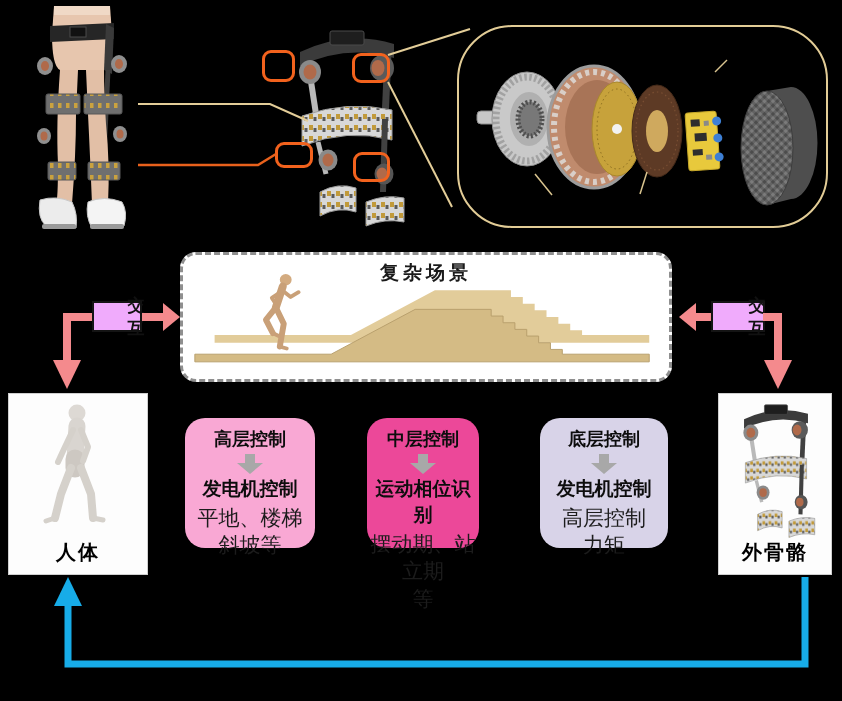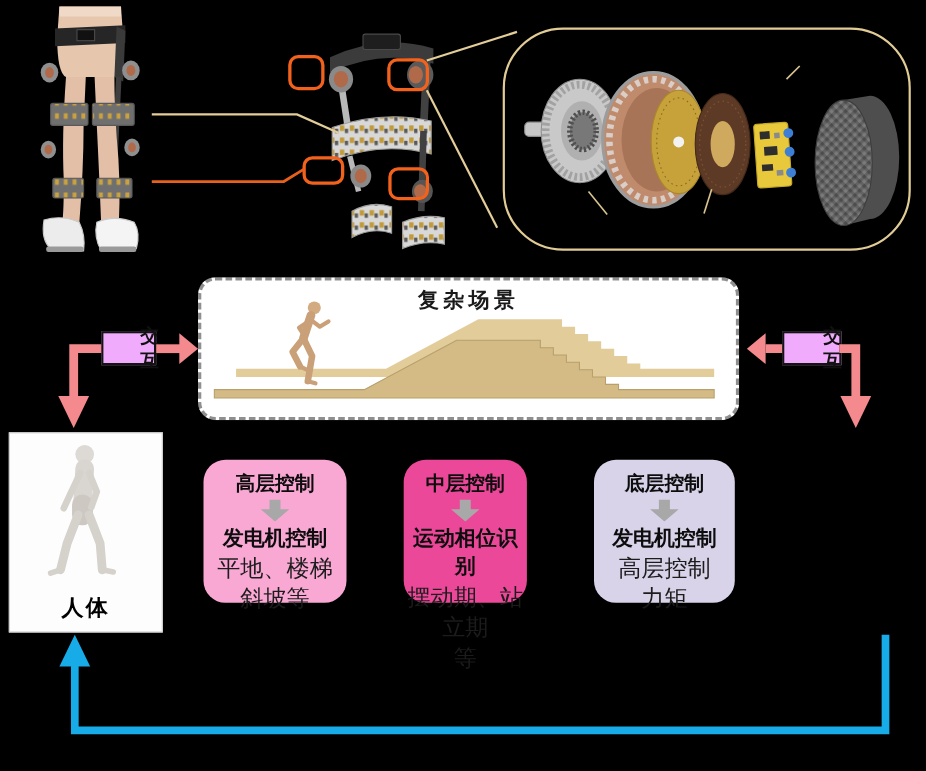--- a/index.html
+++ b/index.html
@@ -208,20 +208,26 @@
         <polyline points="48,28 55,45 50,59" stroke-width="6"></polyline>
         <polyline points="38,66 28,92 22,116" stroke-width="8"></polyline>
         <line x1="22" y1="116" x2="13" y2="119" stroke-width="5"></line>
         <polyline points="48,66 58,92 60,116" stroke-width="8"></polyline>
         <line x1="60" y1="116" x2="70" y2="118" stroke-width="5"></line>
       </g>
     </svg>
     <div class="panel-label">人体</div>
   </div>
 
+  <div class="abs panel-white panel-exo">
+    <svg style="position:absolute;left:6px;top:6px" width="102" height="143" viewBox="0 0 150 210">
+      <use href="#exo-symbol"></use>
+    </svg>
+    <div class="panel-label">外骨骼</div>
+  </div>
 
   <div class="ctrl ctrl-green">
     <div class="ctrl-title">高层控制</div>
     <svg class="down-arrow" width="26" height="20" viewBox="0 0 26 20">
         <polygon points="8,0 18,0 18,9 26,9 13,20 0,9 8,9" fill="#a8a8a8"></polygon>
       </svg>
     <div class="ctrl-result">发电机控制</div>
     <div class="ctrl-detail">
       <span>平地、楼梯</span><br>
       <span>斜坡等</span>

